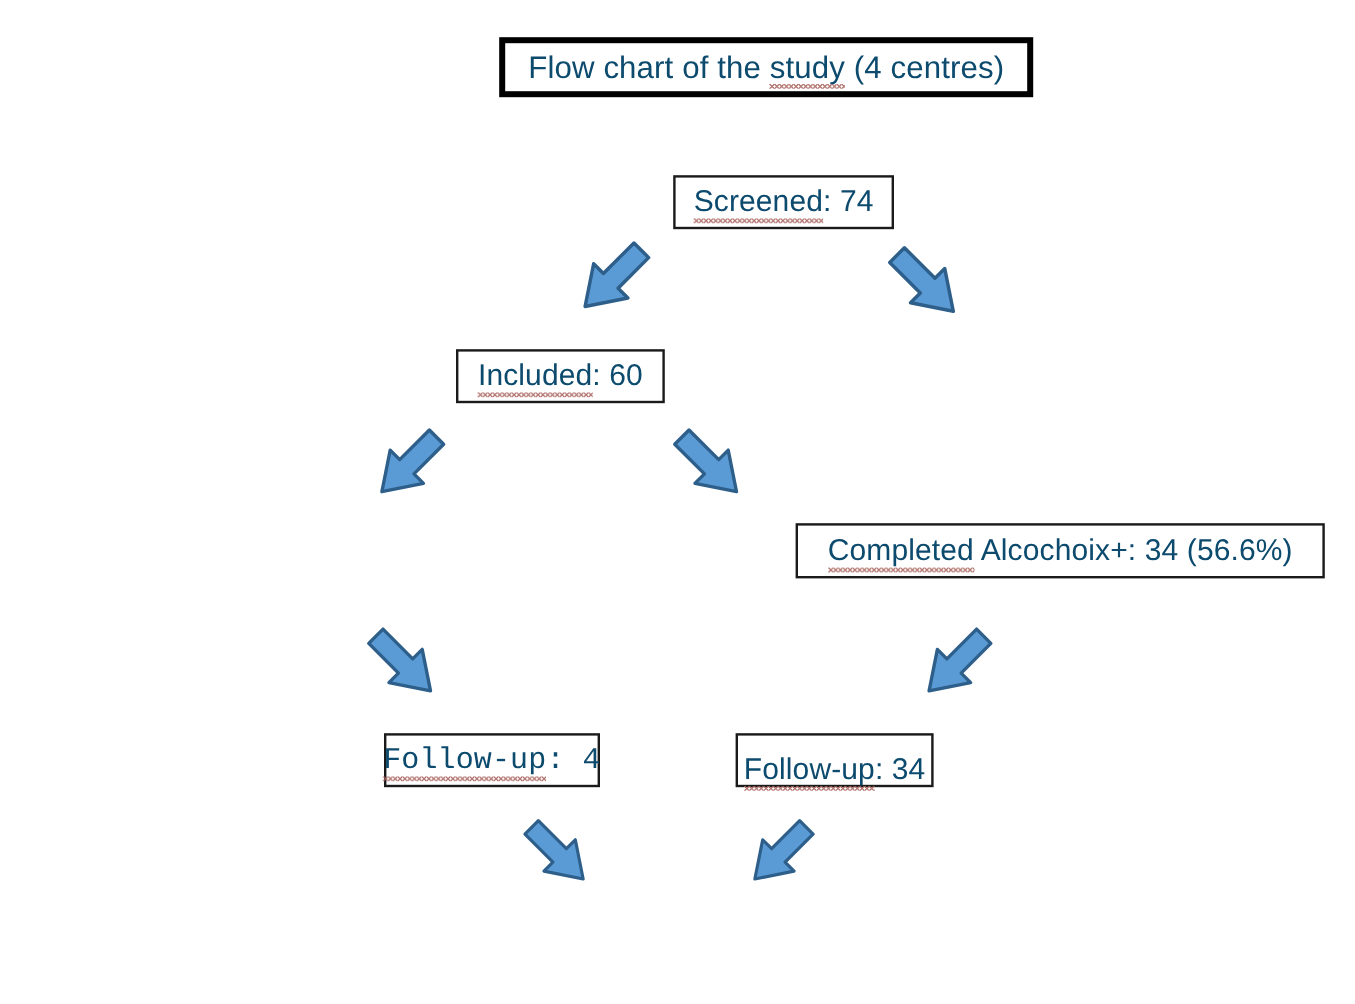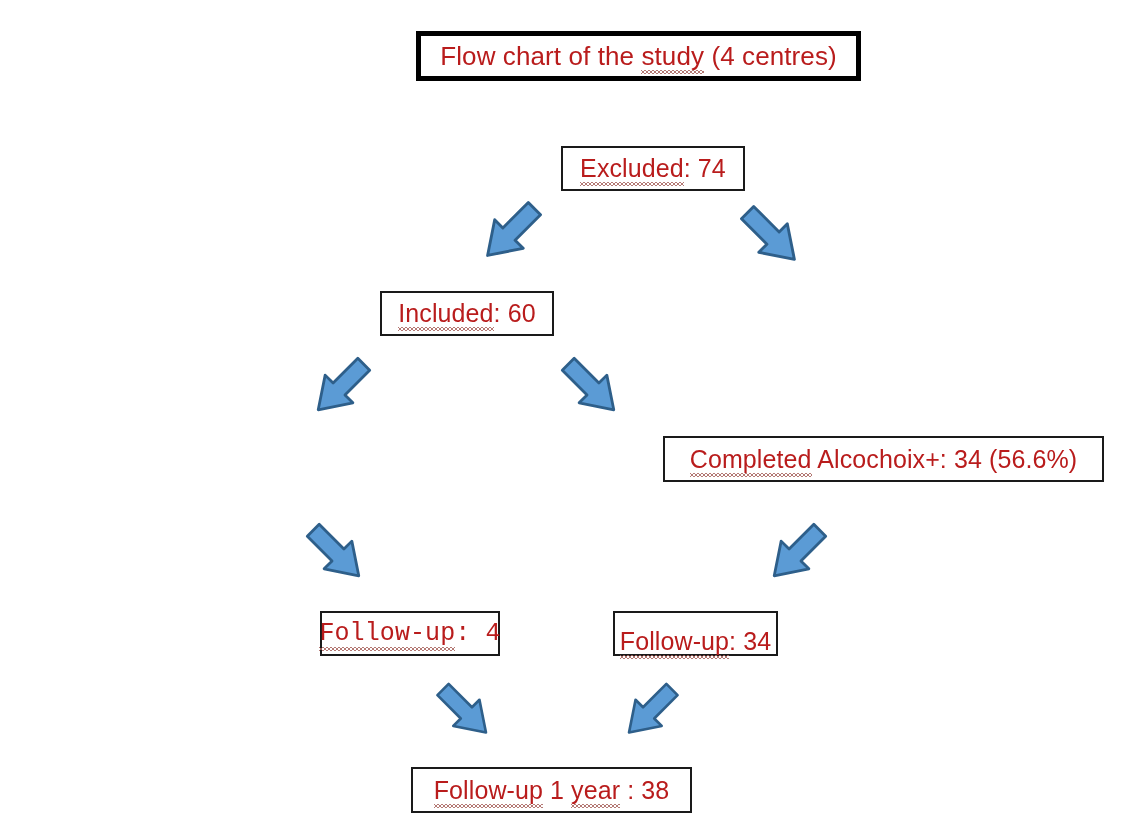--- a/index.html
+++ b/index.html
@@ -20,21 +20,21 @@
 
   
   .node {
     position: absolute;
     box-sizing: border-box;
     background: #ffffff;
     border: 2px solid #1a1a1a;
     display: flex;
     align-items: center;
     justify-content: center;
-    color: #b91c1c;
+    color: #0c4a6e;
     white-space: nowrap;
     letter-spacing: 0.1px;
   }
   .node.title-node {
     border-width: 5px;
     border-color: #000000;
   }
   .node .txt {
     display: inline-block;
     line-height: 1;
@@ -72,44 +72,41 @@
 </head>
 <body>
 
 <div id="canvas">
 
   <div class="node title-node" style="left:416px; top:31px; width:445px; height:50px; font-size:26px;">
     <span class="txt">Flow chart of the <span class="sq">study</span> (4 centres)</span>
   </div>
 
   <div class="node" style="left:561px; top:146px; width:184px; height:45px; font-size:25px;">
-    <span class="txt"><span class="sq">Excluded</span>: 74</span>
+    <span class="txt"><span class="sq">Screened</span>: 74</span>
   </div>
 
   <div class="node" style="left:380px; top:291px; width:174px; height:45px; font-size:25px;">
     <span class="txt"><span class="sq">Included</span>: 60</span>
   </div>
 
 
 
   <div class="node" style="left:663px; top:436px; width:441px; height:46px; font-size:25px;">
     <span class="txt"><span class="sq">Completed</span> Alcochoix+: 34 (56.6%)</span>
   </div>
 
   <div class="node" style="left:320px; top:611px; width:180px; height:45px; font-size:25px;font-family:Liberation Mono, monospace;">
     <span class="txt"><span class="sq">Follow-up</span>: 4</span>
   </div>
 
   <div class="node" style="left:613px; top:611px; width:165px; height:45px; font-size:25px;align-items:flex-end;">
     <span class="txt"><span class="sq">Follow-up</span>: 34</span>
   </div>
 
-  <div class="node" style="left:411px; top:767px; width:281px; height:46px; font-size:25px;">
-    <span class="txt"><span class="sq">Follow-up</span> 1 <span class="sq">year</span> : 38</span>
-  </div>
 
   <div class="arrow" style="left:470px; top:196px; width:82px; height:72px;">
     <svg width="82" height="72" viewBox="0 0 100 100">
       <g transform="rotate(225 50 50)">
         <path d="M50 4 L50 4 L78 46 L62 46 L62 96 L38 96 L38 46 L22 46 Z" fill="#5B9BD5" stroke="#2E5F8A" stroke-width="4" stroke-linejoin="round"></path>
       </g>
     </svg>
   </div>
 
   <div class="arrow" style="left:730px; top:200px; width:82px; height:72px;">

